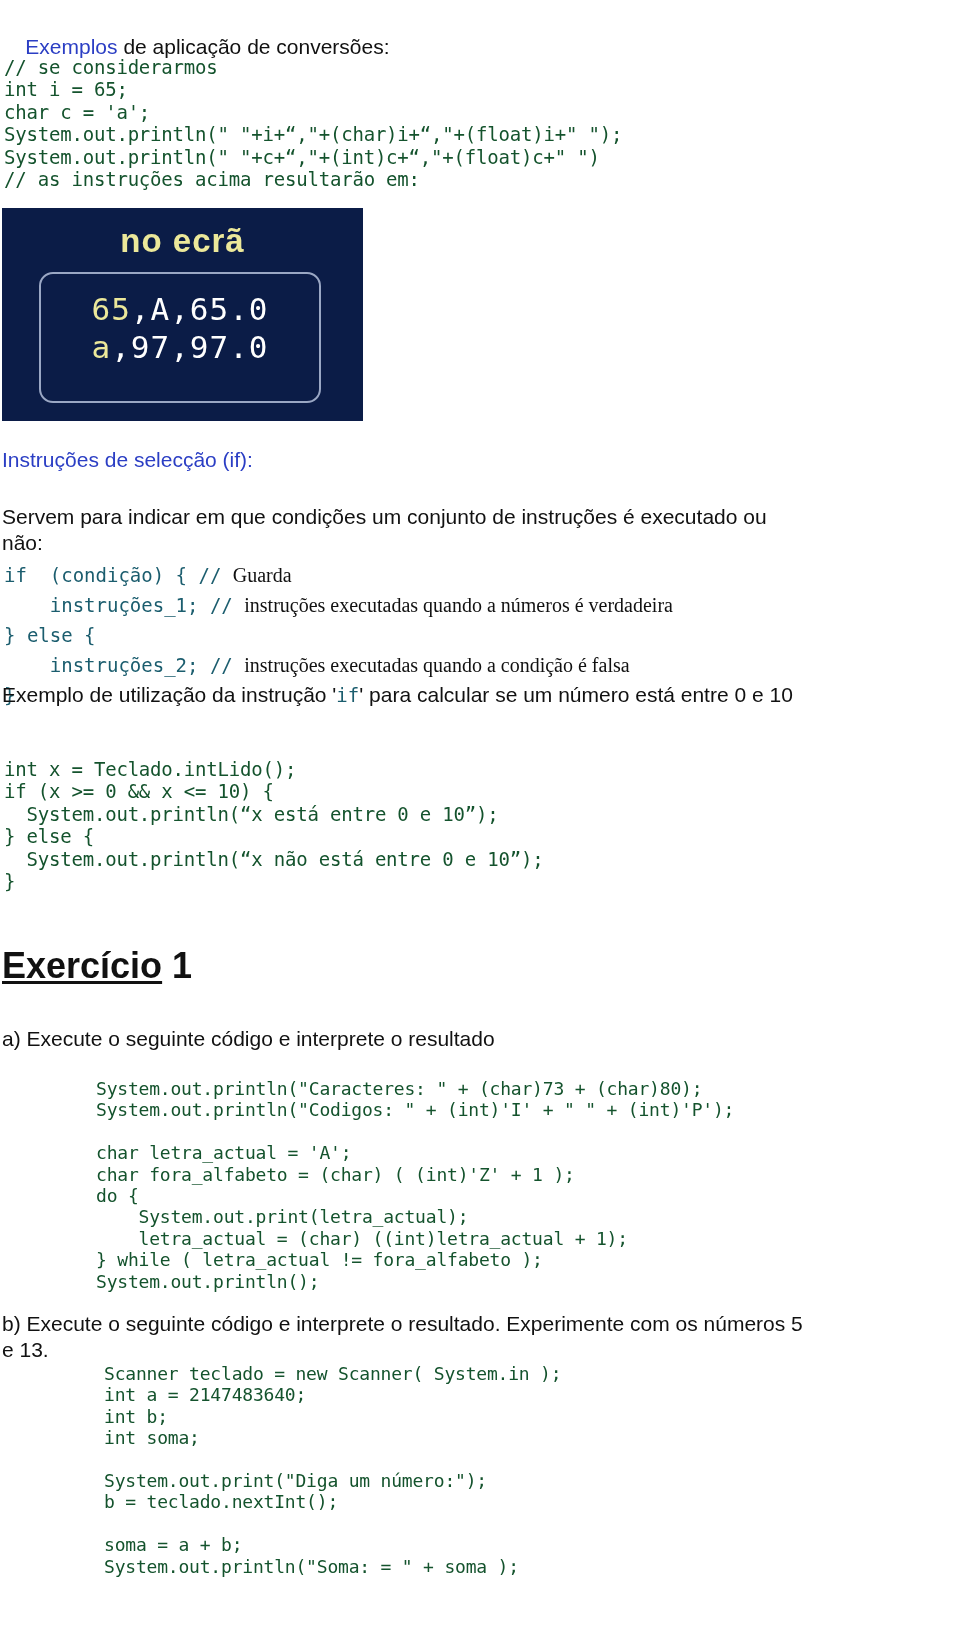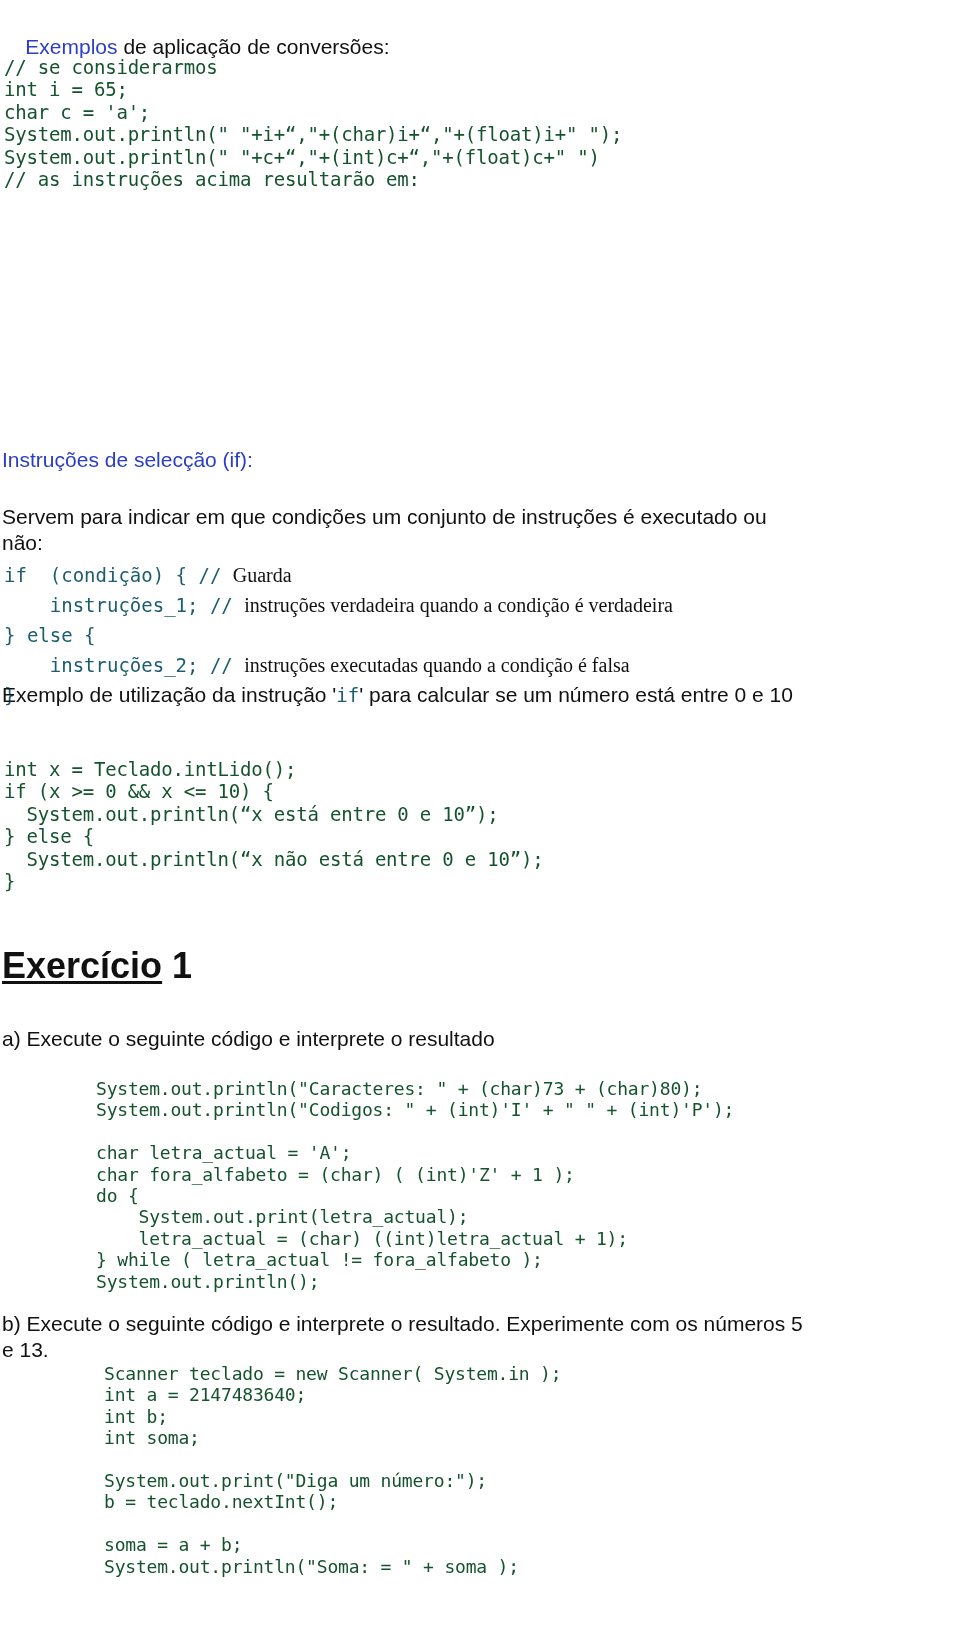--- a/index.html
+++ b/index.html
@@ -153,28 +153,37 @@
     <span class="accent-word">Exemplos</span><span> de aplicação de conversões:</span>
   </div>
 
   <div class="b-code1 code">// se considerarmos
 int i = 65;
 char c = 'a';
 System.out.println(" "+i+“,"+(char)i+“,"+(float)i+" ");
 System.out.println(" "+c+“,"+(int)c+“,"+(float)c+" ")
 // as instruções acima resultarão em:</div>
 
+  <div class="b-screen">
+    <div class="screenfig">
+      <div class="scr-title">no ecrã</div>
+      <div class="scr-box">
+        <div class="scr-line scr-line1"><span class="hl">65</span><span>,A,65.0</span></div>
+        <div class="scr-line"><span class="hl">a</span><span>,97,97.0</span></div>
+      </div>
+    </div>
+  </div>
 
   <div class="b-if-head heading-blue">Instruções de selecção (if):</div>
 
   <div class="b-servem prose">Servem para indicar em que condições um conjunto de instruções é executado ou não:</div>
 
   <div class="b-ifblock">
     <div class="codeline"><span>if  (condição) { </span><span class="slashes">// </span><span class="cmt">Guarda</span></div>
-    <div class="codeline"><span>    instruções_1; </span><span class="slashes">// </span><span class="cmt">instruções verdadeira quando a condição é verdadeira</span></div>
+    <div class="codeline"><span>    instruções_1; </span><span class="slashes">// </span><span class="cmt">instruções executadas quando a números é verdadeira</span></div>
     <div class="codeline"><span>} else { </span><span class="slashes"></span><span class="cmt"></span></div>
     <div class="codeline"><span>    instruções_2; </span><span class="slashes">// </span><span class="cmt">instruções executadas quando a condição é falsa</span></div>
     <div class="codeline"><span>}</span><span class="slashes"></span><span class="cmt"></span></div>
   </div>
 
   <div class="b-exemplo prose"><span>Exemplo de utilização da instrução '</span><span class="inline-code">if</span><span>' para calcular se um número está entre 0 e 10</span></div>
 
   <div class="b-code2 code">int x = Teclado.intLido();
 if (x &gt;= 0 &amp;&amp; x &lt;= 10) {
   System.out.println(“x está entre 0 e 10”);

